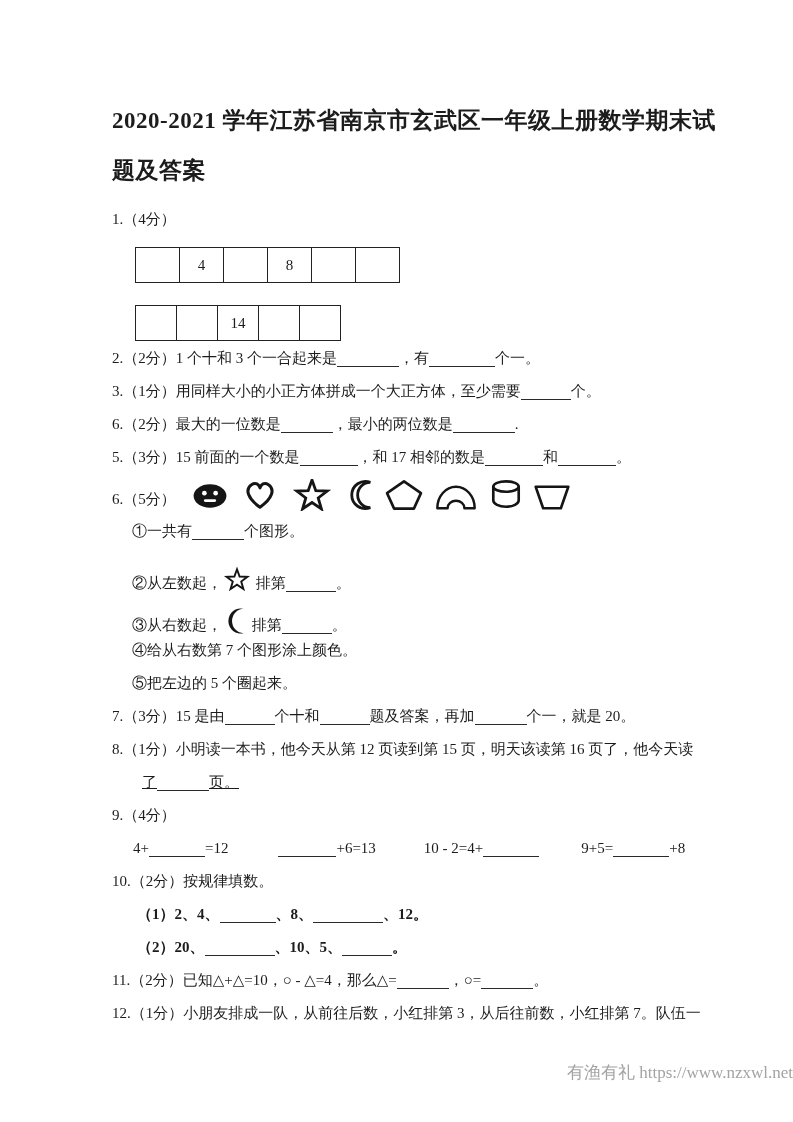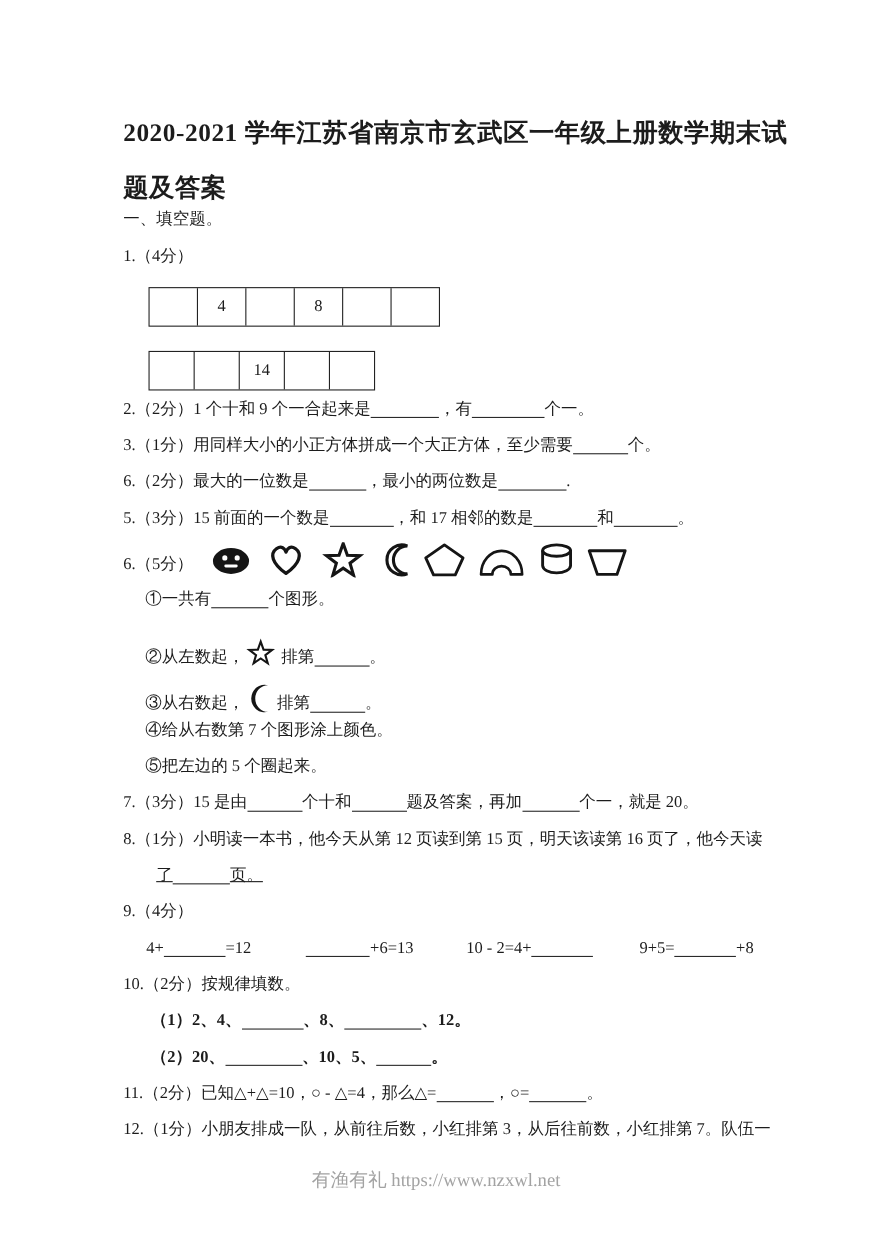--- a/index.html
+++ b/index.html
@@ -73,56 +73,55 @@
   .mt-sec{margin-top:-6px;}
   .mt-q2{margin-top:7px;}
   .mt-sub1{margin-top:10px;}
   .mt-sub2{margin-top:24px;}
   .mt-sub3{margin-top:12px;}
   .mt-sub4{margin-top:4px;}
   .footer{
     position:absolute;
     left:0;right:0;
     top:1062px;
-    text-align:center;
+    text-align:right;
     font-size:17px;
     line-height:22px;
     white-space:nowrap;
   }
 </style>
 </head>
 <body>
 
 <div class="page">
 
   <div class="title">
     <div>2020-2021 学年江苏省南京市玄武区一年级上册数学期末试</div>
     <div>题及答案</div>
   </div>
 
-  <div class="line mt-sec">一、填空题。</div>
 
   <div class="line">1.（4分）</div>
   <div class="qtable t6 tbl1">
       <div class="cell"></div>
       <div class="cell">4</div>
       <div class="cell"></div>
       <div class="cell">8</div>
       <div class="cell"></div>
       <div class="cell"></div>
     </div>
   <div class="qtable t5 tbl2">
       <div class="cell"></div>
       <div class="cell"></div>
       <div class="cell">14</div>
       <div class="cell"></div>
       <div class="cell"></div>
     </div>
 
-  <div class="line mt-q2"><span class="seg-text">2.（2分）1 个十和 9 个一合起来是</span><span class="blank" style="width: 62px;"></span><span class="seg-text">，有</span><span class="blank" style="width: 66px;"></span><span class="seg-text">个一。</span></div>
+  <div class="line mt-q2"><span class="seg-text">2.（2分）1 个十和 3 个一合起来是</span><span class="blank" style="width: 62px;"></span><span class="seg-text">，有</span><span class="blank" style="width: 66px;"></span><span class="seg-text">个一。</span></div>
   <div class="line"><span class="seg-text">3.（1分）用同样大小的小正方体拼成一个大正方体，至少需要</span><span class="blank" style="width: 50px;"></span><span class="seg-text">个。</span></div>
   <div class="line"><span class="seg-text">6.（2分）最大的一位数是</span><span class="blank" style="width: 52px;"></span><span class="seg-text">，最小的两位数是</span><span class="blank" style="width: 62px;"></span><span class="seg-text">.</span></div>
   <div class="line"><span class="seg-text">5.（3分）15 前面的一个数是</span><span class="blank" style="width: 58px;"></span><span class="seg-text">，和 17 相邻的数是</span><span class="blank" style="width: 58px;"></span><span class="seg-text">和</span><span class="blank" style="width: 58px;"></span><span class="seg-text">。</span></div>
 
   <div class="shape-line">
     <span class="q-label">6.（5分）</span>
     <span class="shape-strip">
         <span class="seg-icon"><svg viewBox="0 0 42 32" xmlns="http://www.w3.org/2000/svg" width="42" height="30">
             <ellipse cx="21" cy="16" rx="17.5" ry="12.5" fill="#151515"></ellipse>
             <circle cx="15" cy="13" r="2.5" fill="#fff"></circle>

